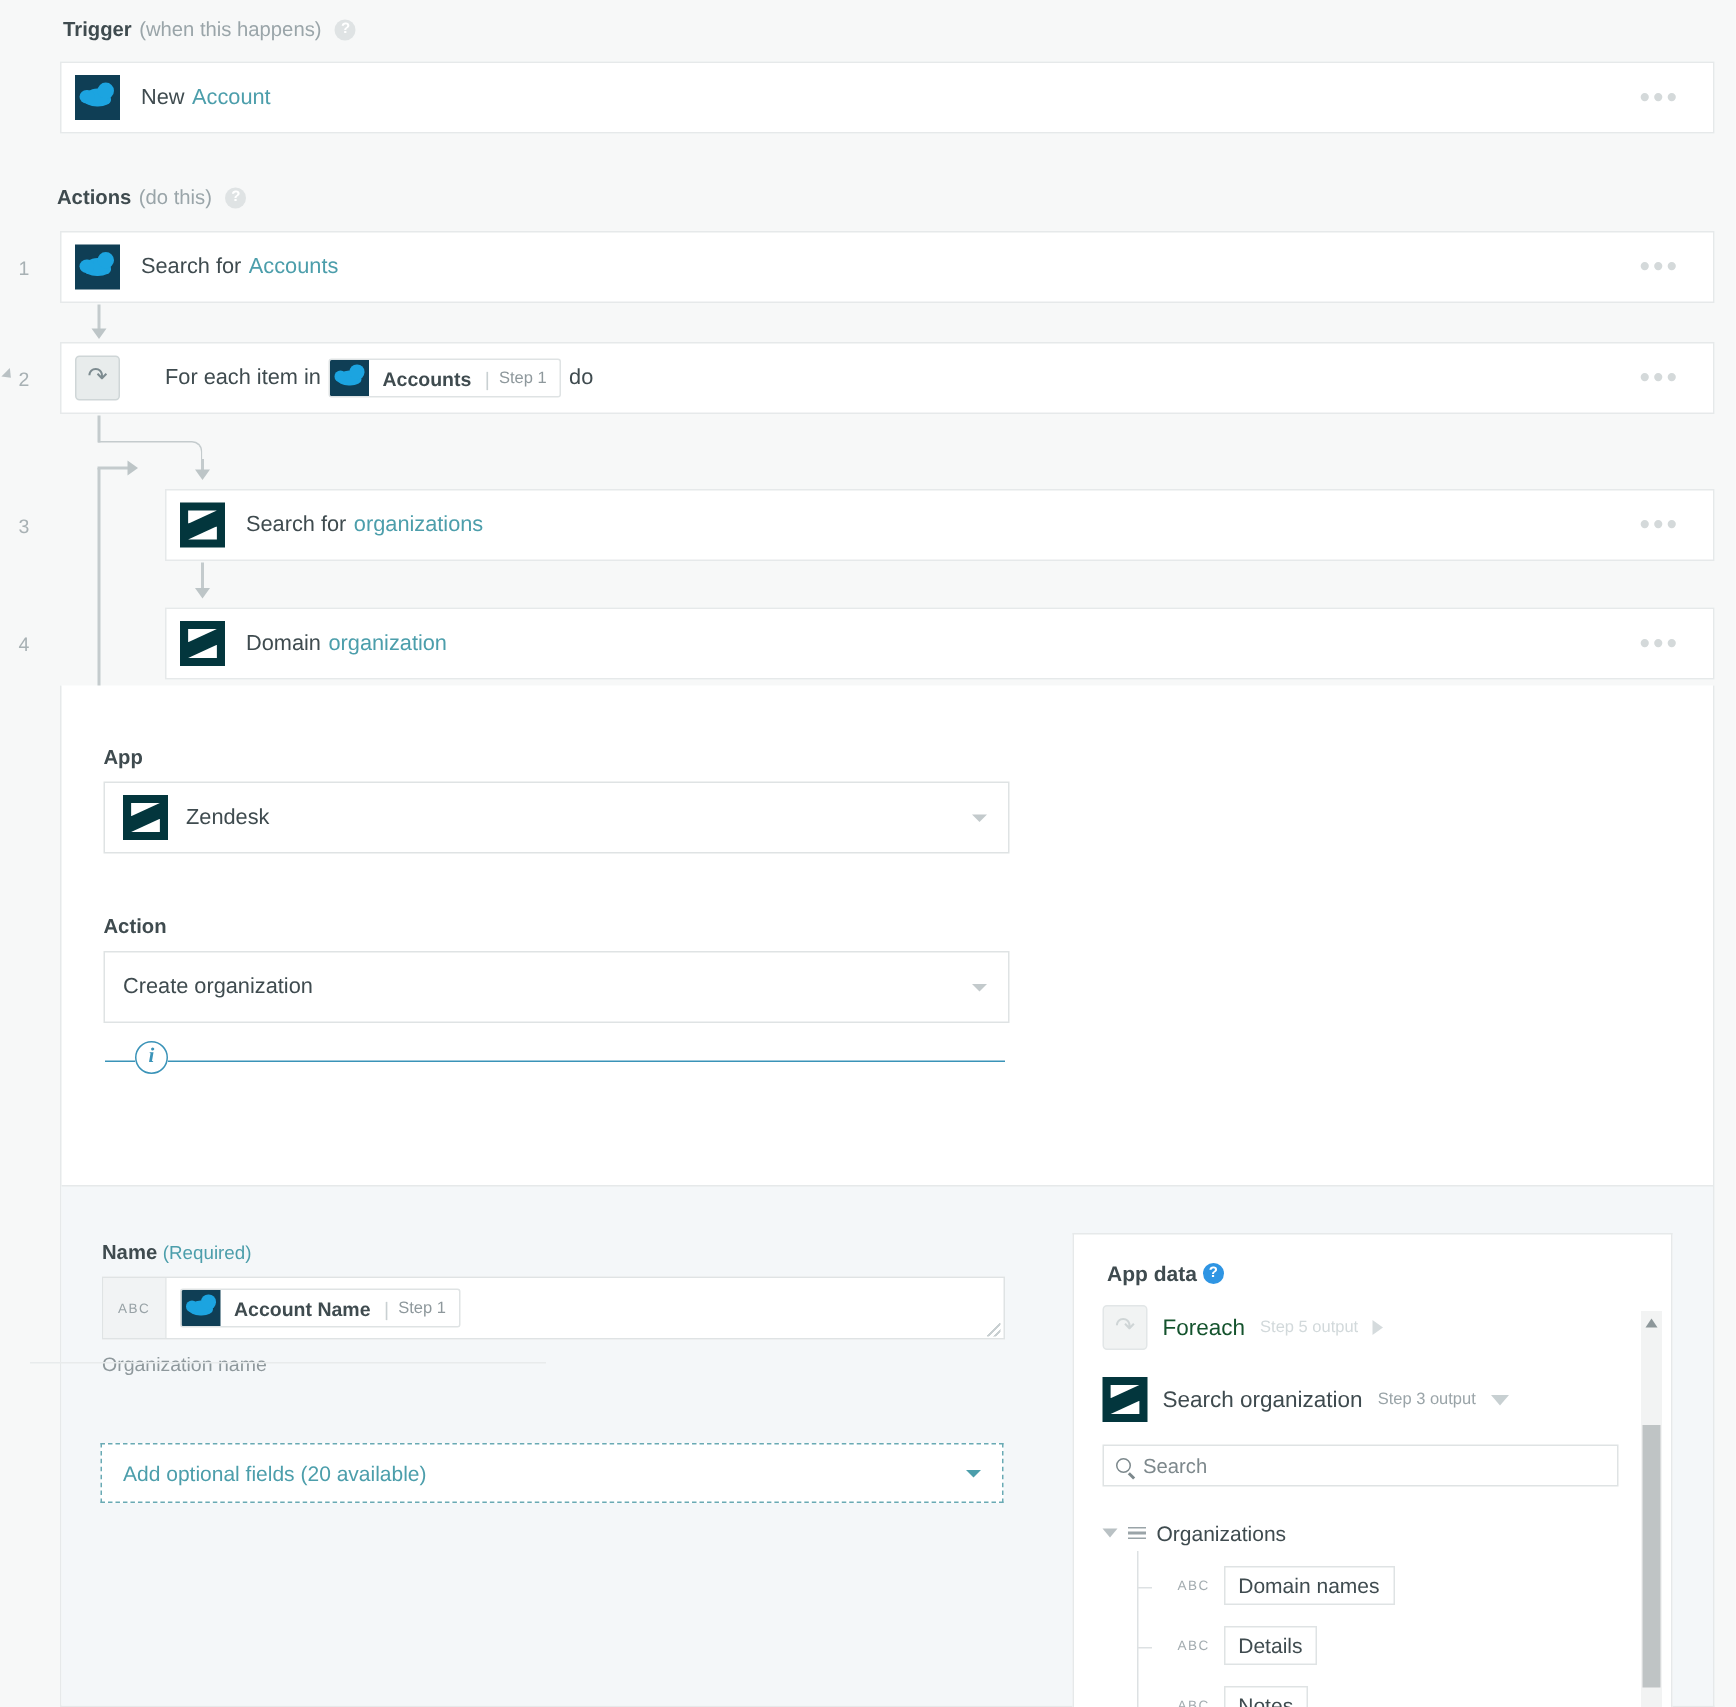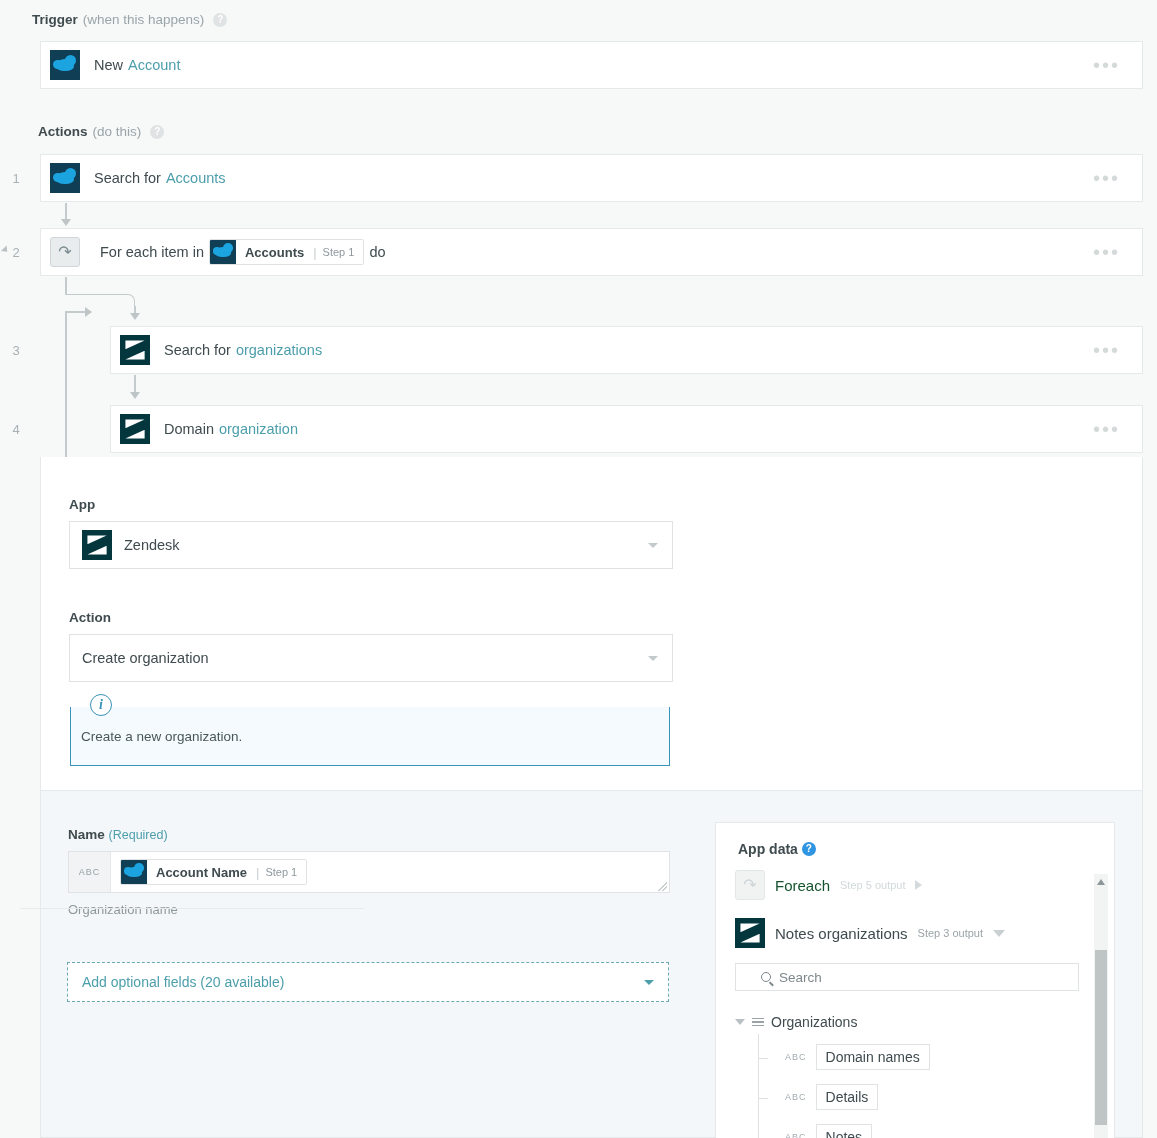--- a/index.html
+++ b/index.html
@@ -277,21 +277,21 @@
     border-top: 7px solid #c8d0d2;
   }
   .ad-divider {
     position: absolute; left: 20px; top: 908px; width: 344px; height: 1px;
     background: #e8ebec;
   }
   .search-box {
     position: absolute; left: 735px; top: 963px;
     width: 344px; height: 28px;
     border: 1px solid #dfe3e4; background: #ffffff;
-    display: flex; align-items: center; gap: 8px; padding: 0 25px;
+    display: flex; align-items: center; gap: 8px; padding: 0 8px;
   }
   .mag {
     width: 10px; height: 10px; border: 1.5px solid #7c888c; border-radius: 50%;
     position: relative; flex: 0 0 10px;
   }
   .mag::after {
     content: ""; position: absolute; right: -4px; bottom: -3px;
     width: 5px; height: 1.5px; background: #7c888c; transform: rotate(45deg);
   }
   .search-box .ph { font-size: 13.5px; color: #7d888c; }
@@ -342,21 +342,21 @@
   .sbar-thumb {
     position: absolute; left: 1095px; top: 950px;
     width: 12px; height: 175px; background: #bfc4c5;
   }
 </style>
 </head>
 <body>
 
 <div class="page">
 
-  <div class="section-head" style="left:32px; top:12px;">
+  <div class="section-head" style="left:42px; top:12px;">
     <span class="strong">Trigger</span>
     <span class="muted">(when this happens)</span>
     <span class="help-dot">?</span>
   </div>
 
   <div class="step-row" style="left:40px; top:41px; width:1103px;">
     <div class="app-ico sf" style="margin-left:9px;">
         <div class="sf-cloud"></div>
       </div>
     <div class="step-label" style="margin-left:14px;">
@@ -384,21 +384,21 @@
     <div class="dots">•••</div>
   </div>
 
   <div class="conn v" style="left:65px; top:203px; height:19px;"></div>
   <div class="arrow-d" style="left:61px; top:219px;"></div>
 
   <div class="collapse-caret" style="left:3px; top:246px;"></div>
   <div class="step-num" style="left:6px; top:245px;">2</div>
   <div class="step-row" style="left:40px; top:228px; width:1103px;">
     <div class="loop-ico" style="margin-left:9px;">↷</div>
-    <div class="step-label" style="margin-left:20px;">
+    <div class="step-label" style="margin-left:30px;">
       <span>For each item in</span>
       <span class="pill">
         <span class="pico app-ico sf">
             <div class="sf-cloud"></div>
           </span>
         <span class="ptext">Accounts</span>
         <span class="psep">|</span>
         <span class="pstep">Step 1</span>
       </span>
       <span>do</span>
@@ -465,23 +465,20 @@
       <div class="fld-label" style="margin-top:41px;">Action</div>
       <div class="select-box">
         <span class="sel-text nopad">Create organization</span>
         <span class="caret-dn"></span>
       </div>
     </div>
   </div>
 
   <div class="callout-top-l"></div>
   <div class="callout-top-r"></div>
-  <div class="callout">
-    <div class="ctext">Create a new organization.</div>
-  </div>
   <div class="info-circle">i</div>
 
   <div class="lower">
     <div class="name-block">
       <div class="fld-label">
         <span>Name</span>
         <span class="req">(Required)</span>
       </div>
       <div class="textarea-wrap">
         <div class="type-tag">ABC</div>
@@ -521,21 +518,21 @@
   </div>
   <div class="ad-divider"></div>
 
   <div class="ad-src" style="left:735px; top:918px;">
     <span class="app-ico zd">
         <div class="zd-glyph">
           <span class="t"></span>
           <span class="b"></span>
         </div>
       </span>
-    <span class="nm">Notes organizations</span>
+    <span class="nm">Search organization</span>
     <span class="stp">Step 3 output</span>
     <span class="tri-d"></span>
   </div>
 
   <div class="search-box">
     <span class="mag"></span>
     <span class="ph">Search</span>
   </div>
 
   <div class="tree-node" style="left:735px; top:1014px;">

